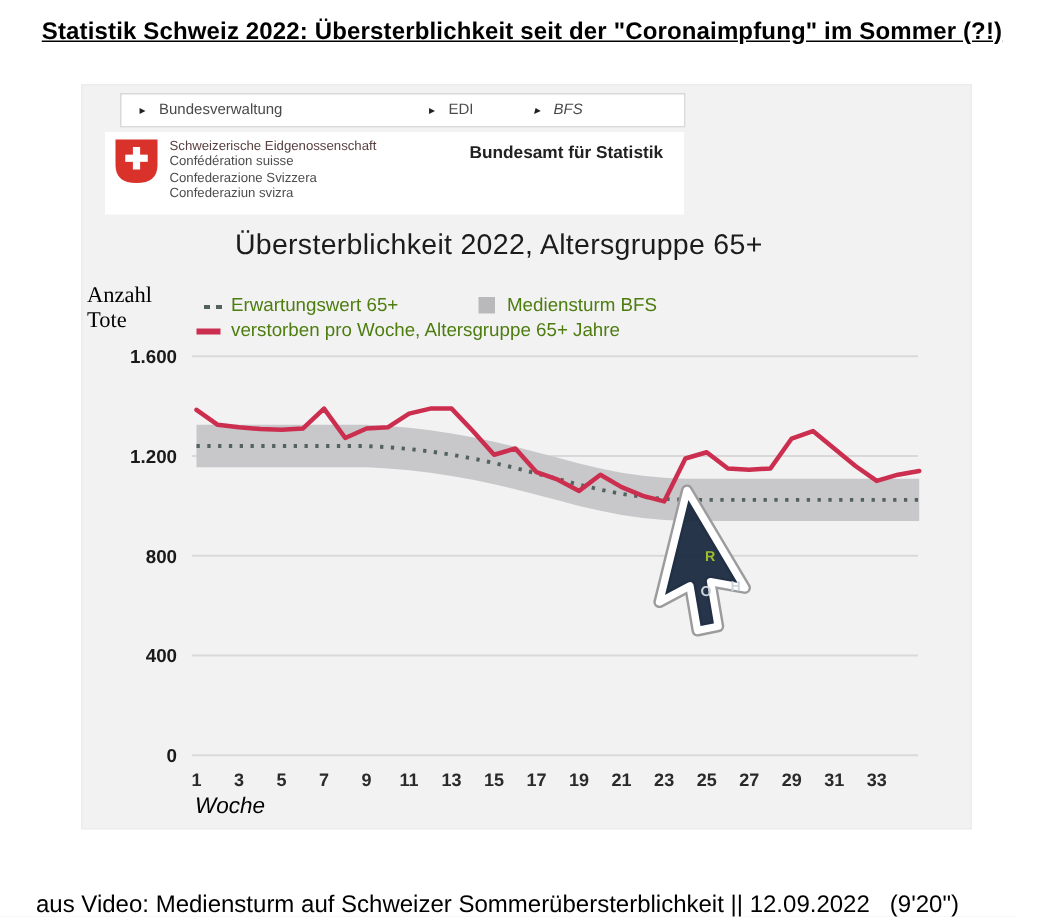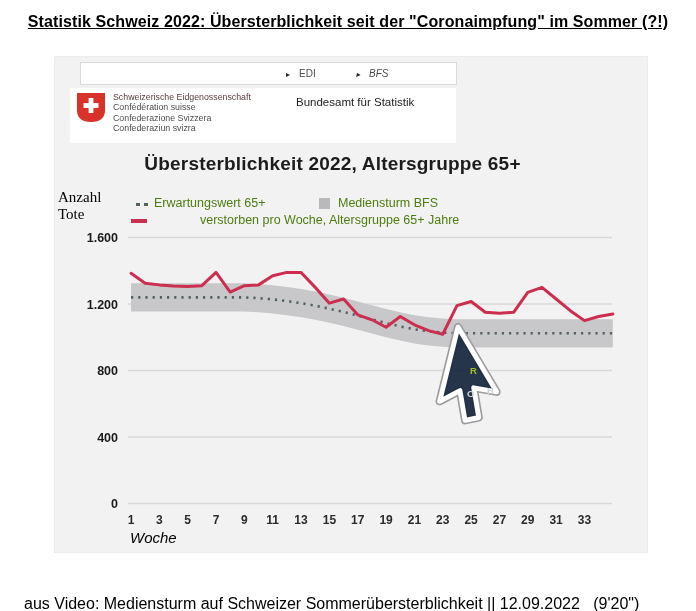--- a/index.html
+++ b/index.html
@@ -23,51 +23,52 @@
     left:80px;top:62px;width:377px;height:23px;background:#ffffff;
     border:1px solid #d9d9d9;box-sizing:border-box;
   }
   .crumb{position:absolute;top:0;height:21px;line-height:21px;font-size:10px;color:#4a4a4a;}
   .crumb .arrow{color:#222;font-size:8px;margin-right:9px;}
   
   #logo-block{left:70px;top:88px;width:386px;height:55px;background:#ffffff;}
   #swiss-shield{left:76px;top:92px;width:30px;height:31px;}
   #logo-lines{left:113px;top:92px;font-size:8.8px;line-height:10.3px;color:#4d4d4d;}
   #logo-lines div:first-child{color:#5a4040;}
-  #bfs-office{left:296px;top:96px;font-size:11.5px;font-weight:normal;color:#222;}
+  #bfs-office{left:313px;top:96px;font-size:11.5px;font-weight:bold;color:#222;}
   
   #chart-title{left:75px;top:153px;width:515px;text-align:center;
-    font-size:19px;font-weight:bold;color:#1c1c1c;letter-spacing:.2px;}
+    font-size:19px;font-weight:normal;color:#1c1c1c;letter-spacing:.2px;}
   #y-axis-label{left:58px;top:189px;width:54px;font-size:15px;line-height:17px;color:#000;font-family:Liberation Serif, serif;}
   #x-axis-label{left:130px;top:529px;font-size:15px;color:#000;font-style:italic;}
   
   .legend-label{position:absolute;font-size:12.5px;color:#4d7c0f;}
   #legend-dot-marker{left:136px;top:203px;width:12px;border-top:3px dotted #53625c;}
   #legend-expected-label{left:154px;top:196px;}
   #legend-band-marker{left:319px;top:198px;width:11px;height:11px;background:#b9b9bb;}
   #legend-band-label{left:338px;top:196px;}
   #legend-red-marker{left:131px;top:219px;width:16px;height:3.5px;background:#cb2e4e;}
-  #legend-red-label{left:154px;top:213px;margin-left:46px;}
+  #legend-red-label{left:154px;top:213px;}
   
   #footer{left:24px;top:556px;font-size:16px;line-height:19px;color:#000;white-space:pre;}
   
   #chart-svg{left:0;top:0;width:696px;height:611px;pointer-events:none;}
   #chart-svg text{font-family:"Liberation Sans",sans-serif;}
   .ytick{font-size:12.5px;font-weight:bold;fill:#1a1a1a;}
   .xtick{font-size:12px;font-weight:600;fill:#2a2a2a;}
   .cursor-letter{font-size:9.5px;font-weight:bold;}
 </style>
 </head>
 <body>
 
 <div id="page-title" class="abs">Statistik Schweiz 2022: Übersterblichkeit seit der "Coronaimpfung" im Sommer (?!)</div>
 
 <div id="card" class="abs"></div>
 
 <div id="breadcrumb" class="abs">
+  <span class="crumb" style="left:12px;"><span class="arrow">▸</span><span>Bundesverwaltung</span></span>
   <span class="crumb" style="left:205px;"><span class="arrow">▸</span><span>EDI</span></span>
   <span class="crumb" style="left:275px;font-style:italic;"><span class="arrow">▸</span><span>BFS</span></span>
 </div>
 
 <div id="logo-block" class="abs"></div>
 <svg id="swiss-shield" class="abs" viewBox="0 0 30 31">
   <path d="M1,1 h28 v17 q0,12 -14,12 q-14,0 -14,-12 Z" fill="#d8322b"></path>
   <rect x="12.6" y="6" width="4.8" height="15" fill="#ffffff"></rect>
   <rect x="7.5" y="11.1" width="15" height="4.8" fill="#ffffff"></rect>
 </svg>

